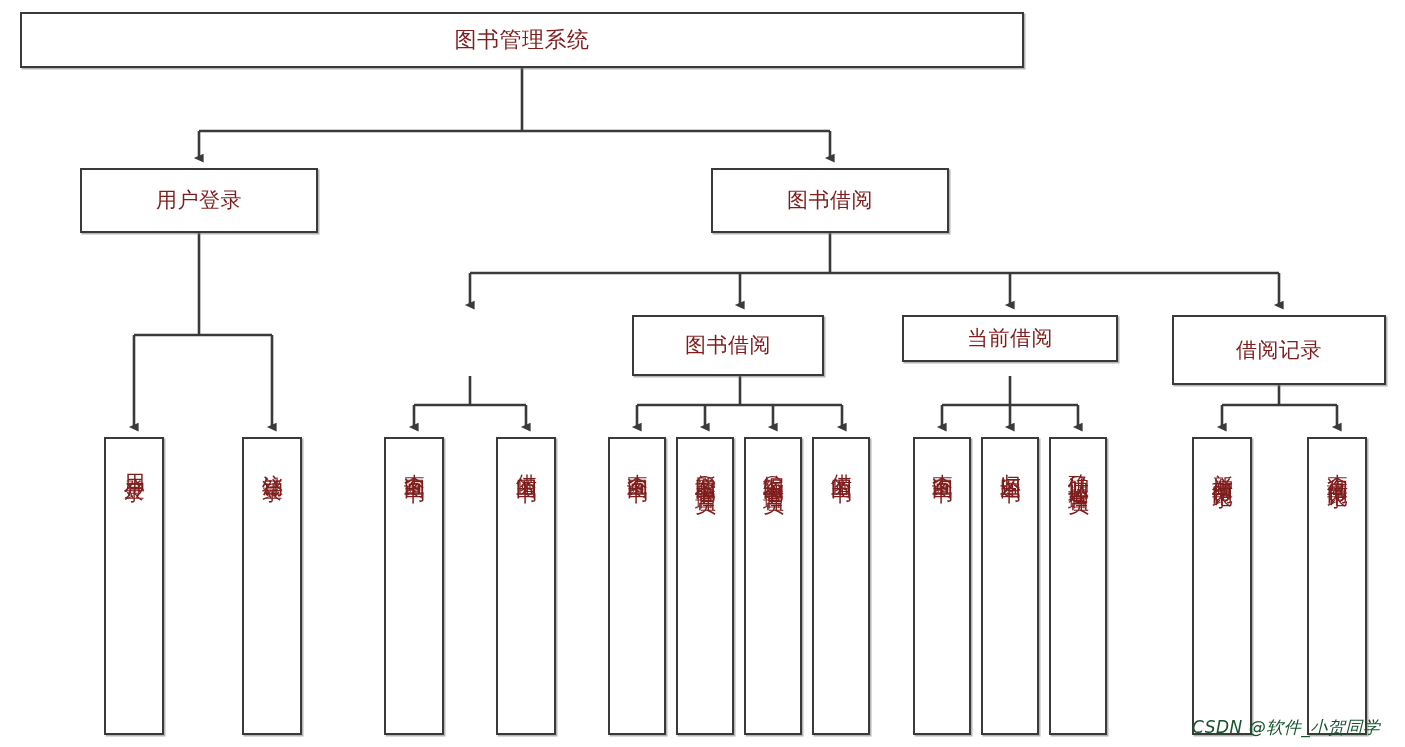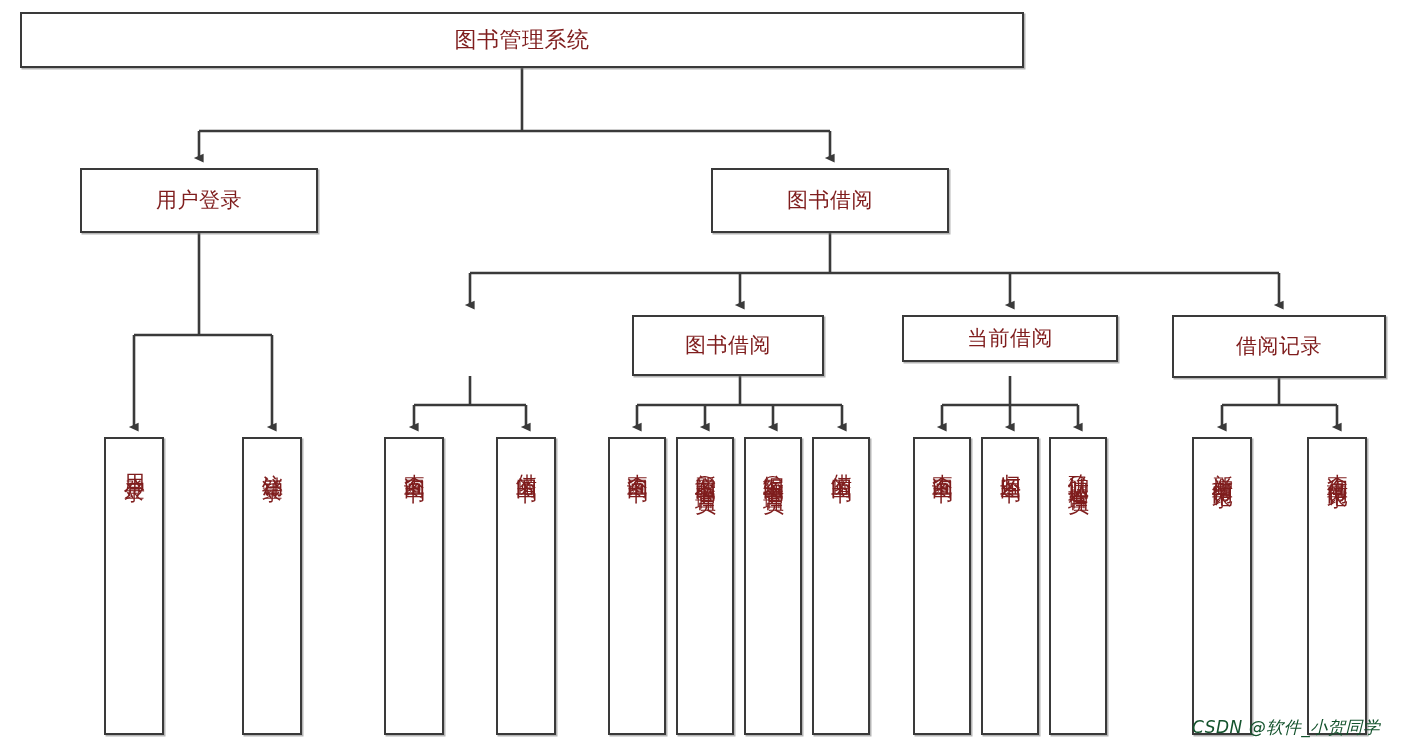--- a/index.html
+++ b/index.html
@@ -145,21 +145,21 @@
 
 
   <div class="node horiz" style="left:632px; top:315px; width:192px; height:61px;">
     <span class="label">图书借阅</span>
   </div>
 
   <div class="node horiz" style="left:902px; top:315px; width:216px; height:47px;">
     <span class="label">当前借阅</span>
   </div>
 
-  <div class="node horiz" style="left:1172px; top:315px; width:214px; height:63px;">
+  <div class="node horiz" style="left:1172px; top:315px; width:214px; height:70px;">
     <span class="label">借阅记录</span>
   </div>
 
   <div class="node vert" style="left:104px; top:437px; width:60px; height:298px;">
     <span class="label">用户登录</span>
   </div>
 
   <div class="node vert" style="left:242px; top:437px; width:60px; height:298px;">
     <span class="label">注销登录</span>
   </div>

